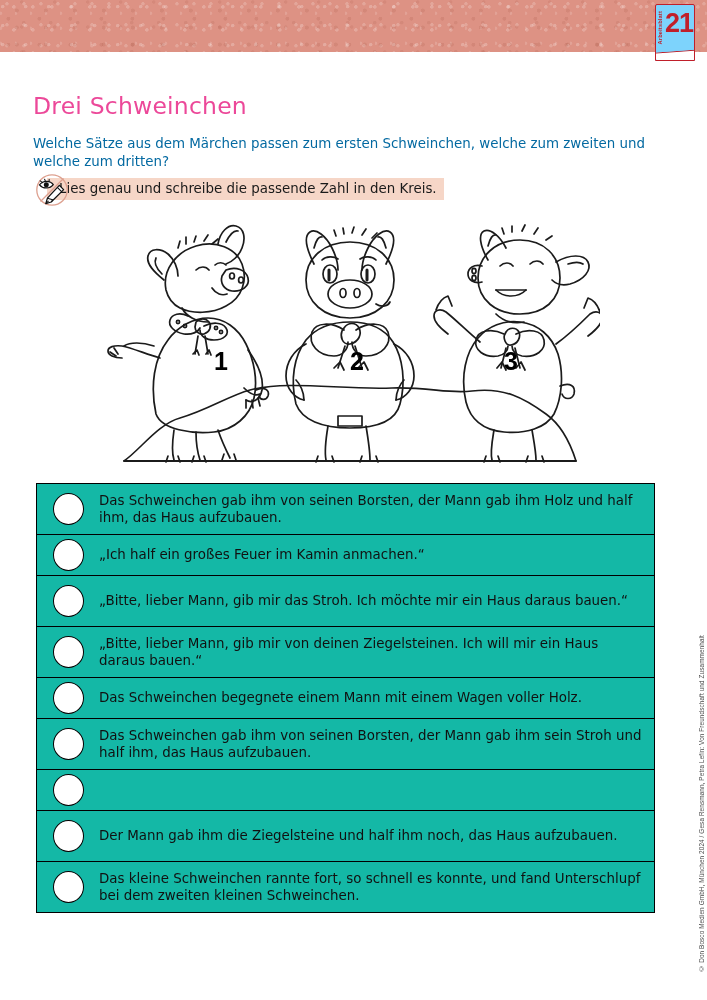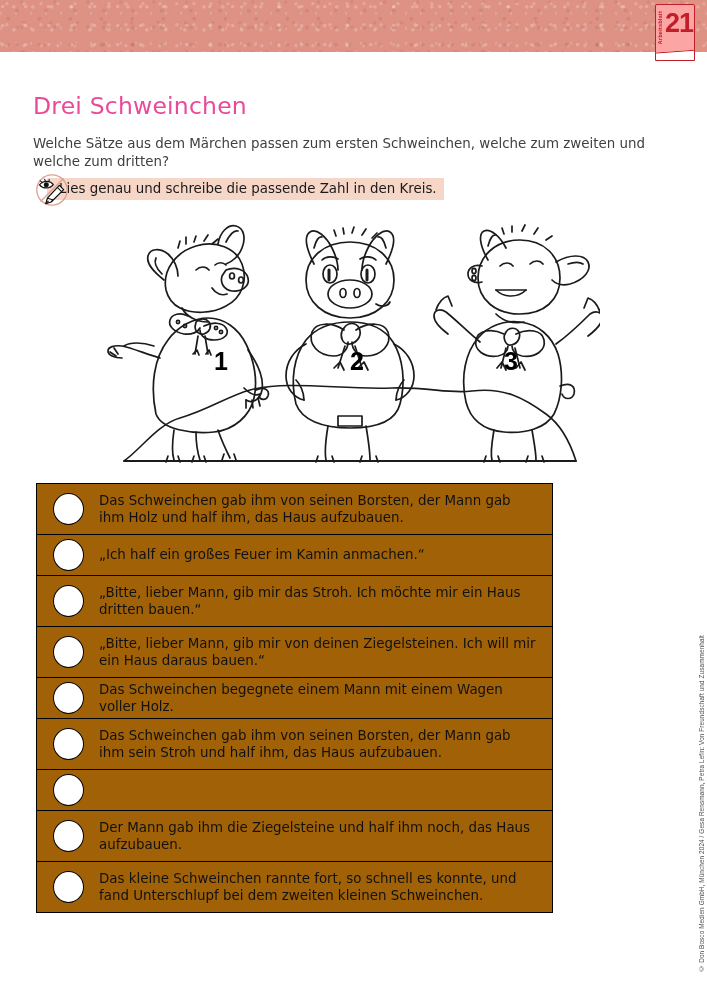--- a/index.html
+++ b/index.html
@@ -44,21 +44,21 @@
     background-size: 23px 19px, 31px 26px, 17px 21px, 29px 17px, 19px 23px, 27px 29px, 15px 15px, 33px 25px;
   }
 
   
   .badge {
     position: absolute;
     right: 12px;
     top: 4px;
     width: 40px;
     height: 57px;
-    background: #fca5a5;
+    background: #7dd3fc;
     border: 1.6px solid #c01f2a;
     border-radius: 2px 2px 0 0;
     box-sizing: border-box;
     overflow: hidden;
   }
   .badge-inner {
     position: absolute;
     inset: 0;
     display: flex;
     align-items: flex-start;
@@ -117,21 +117,21 @@
 
   
   .intro {
     position: absolute;
     left: 33px;
     top: 122px;
     width: 612px;
     font-family: "DejaVu Sans", sans-serif;
     font-size: 13.4px;
     line-height: 17.5px;
-    color: #404040;
+    color: #0369a1;
   }
 
   
   .task-row {
     position: absolute;
     left: 33px;
     top: 178px;
     height: 22px;
     display: flex;
     align-items: center;
@@ -185,25 +185,25 @@
   }
   .pig-number.n1 { left: 114px; top: 131px; }
   .pig-number.n2 { left: 250px; top: 131px; }
   .pig-number.n3 { left: 404px; top: 131px; }
 
   
   .sentence-table {
     position: absolute;
     left: 36px;
     top: 483px;
-    width: 517px;
+    width: 619px;
     border: 1.6px solid #000000;
     border-bottom: none;
     box-sizing: border-box;
-    background: #a16207;
+    background: #14b8a6;
   }
   .sentence-row {
     display: flex;
     align-items: center;
     border-bottom: 1.6px solid #000000;
     box-sizing: border-box;
     min-height: 41px;
   }
   .sentence-row.two-line { min-height: 51px; }
   .circle-cell {
@@ -464,21 +464,21 @@
       <span class="circle-cell">
         <span class="answer-circle"></span>
       </span>
       <span class="sentence-text">„Ich half ein großes Feuer im Kamin anmachen.“</span>
     </div>
 
     <div class="sentence-row two-line">
       <span class="circle-cell">
         <span class="answer-circle"></span>
       </span>
-      <span class="sentence-text">„Bitte, lieber Mann, gib mir das Stroh. Ich möchte mir ein Haus dritten bauen.“</span>
+      <span class="sentence-text">„Bitte, lieber Mann, gib mir das Stroh. Ich möchte mir ein Haus daraus bauen.“</span>
     </div>
 
     <div class="sentence-row two-line">
       <span class="circle-cell">
         <span class="answer-circle"></span>
       </span>
       <span class="sentence-text">„Bitte, lieber Mann, gib mir von deinen Ziegelsteinen. Ich will mir ein Haus daraus bauen.“</span>
     </div>
 
     <div class="sentence-row">

